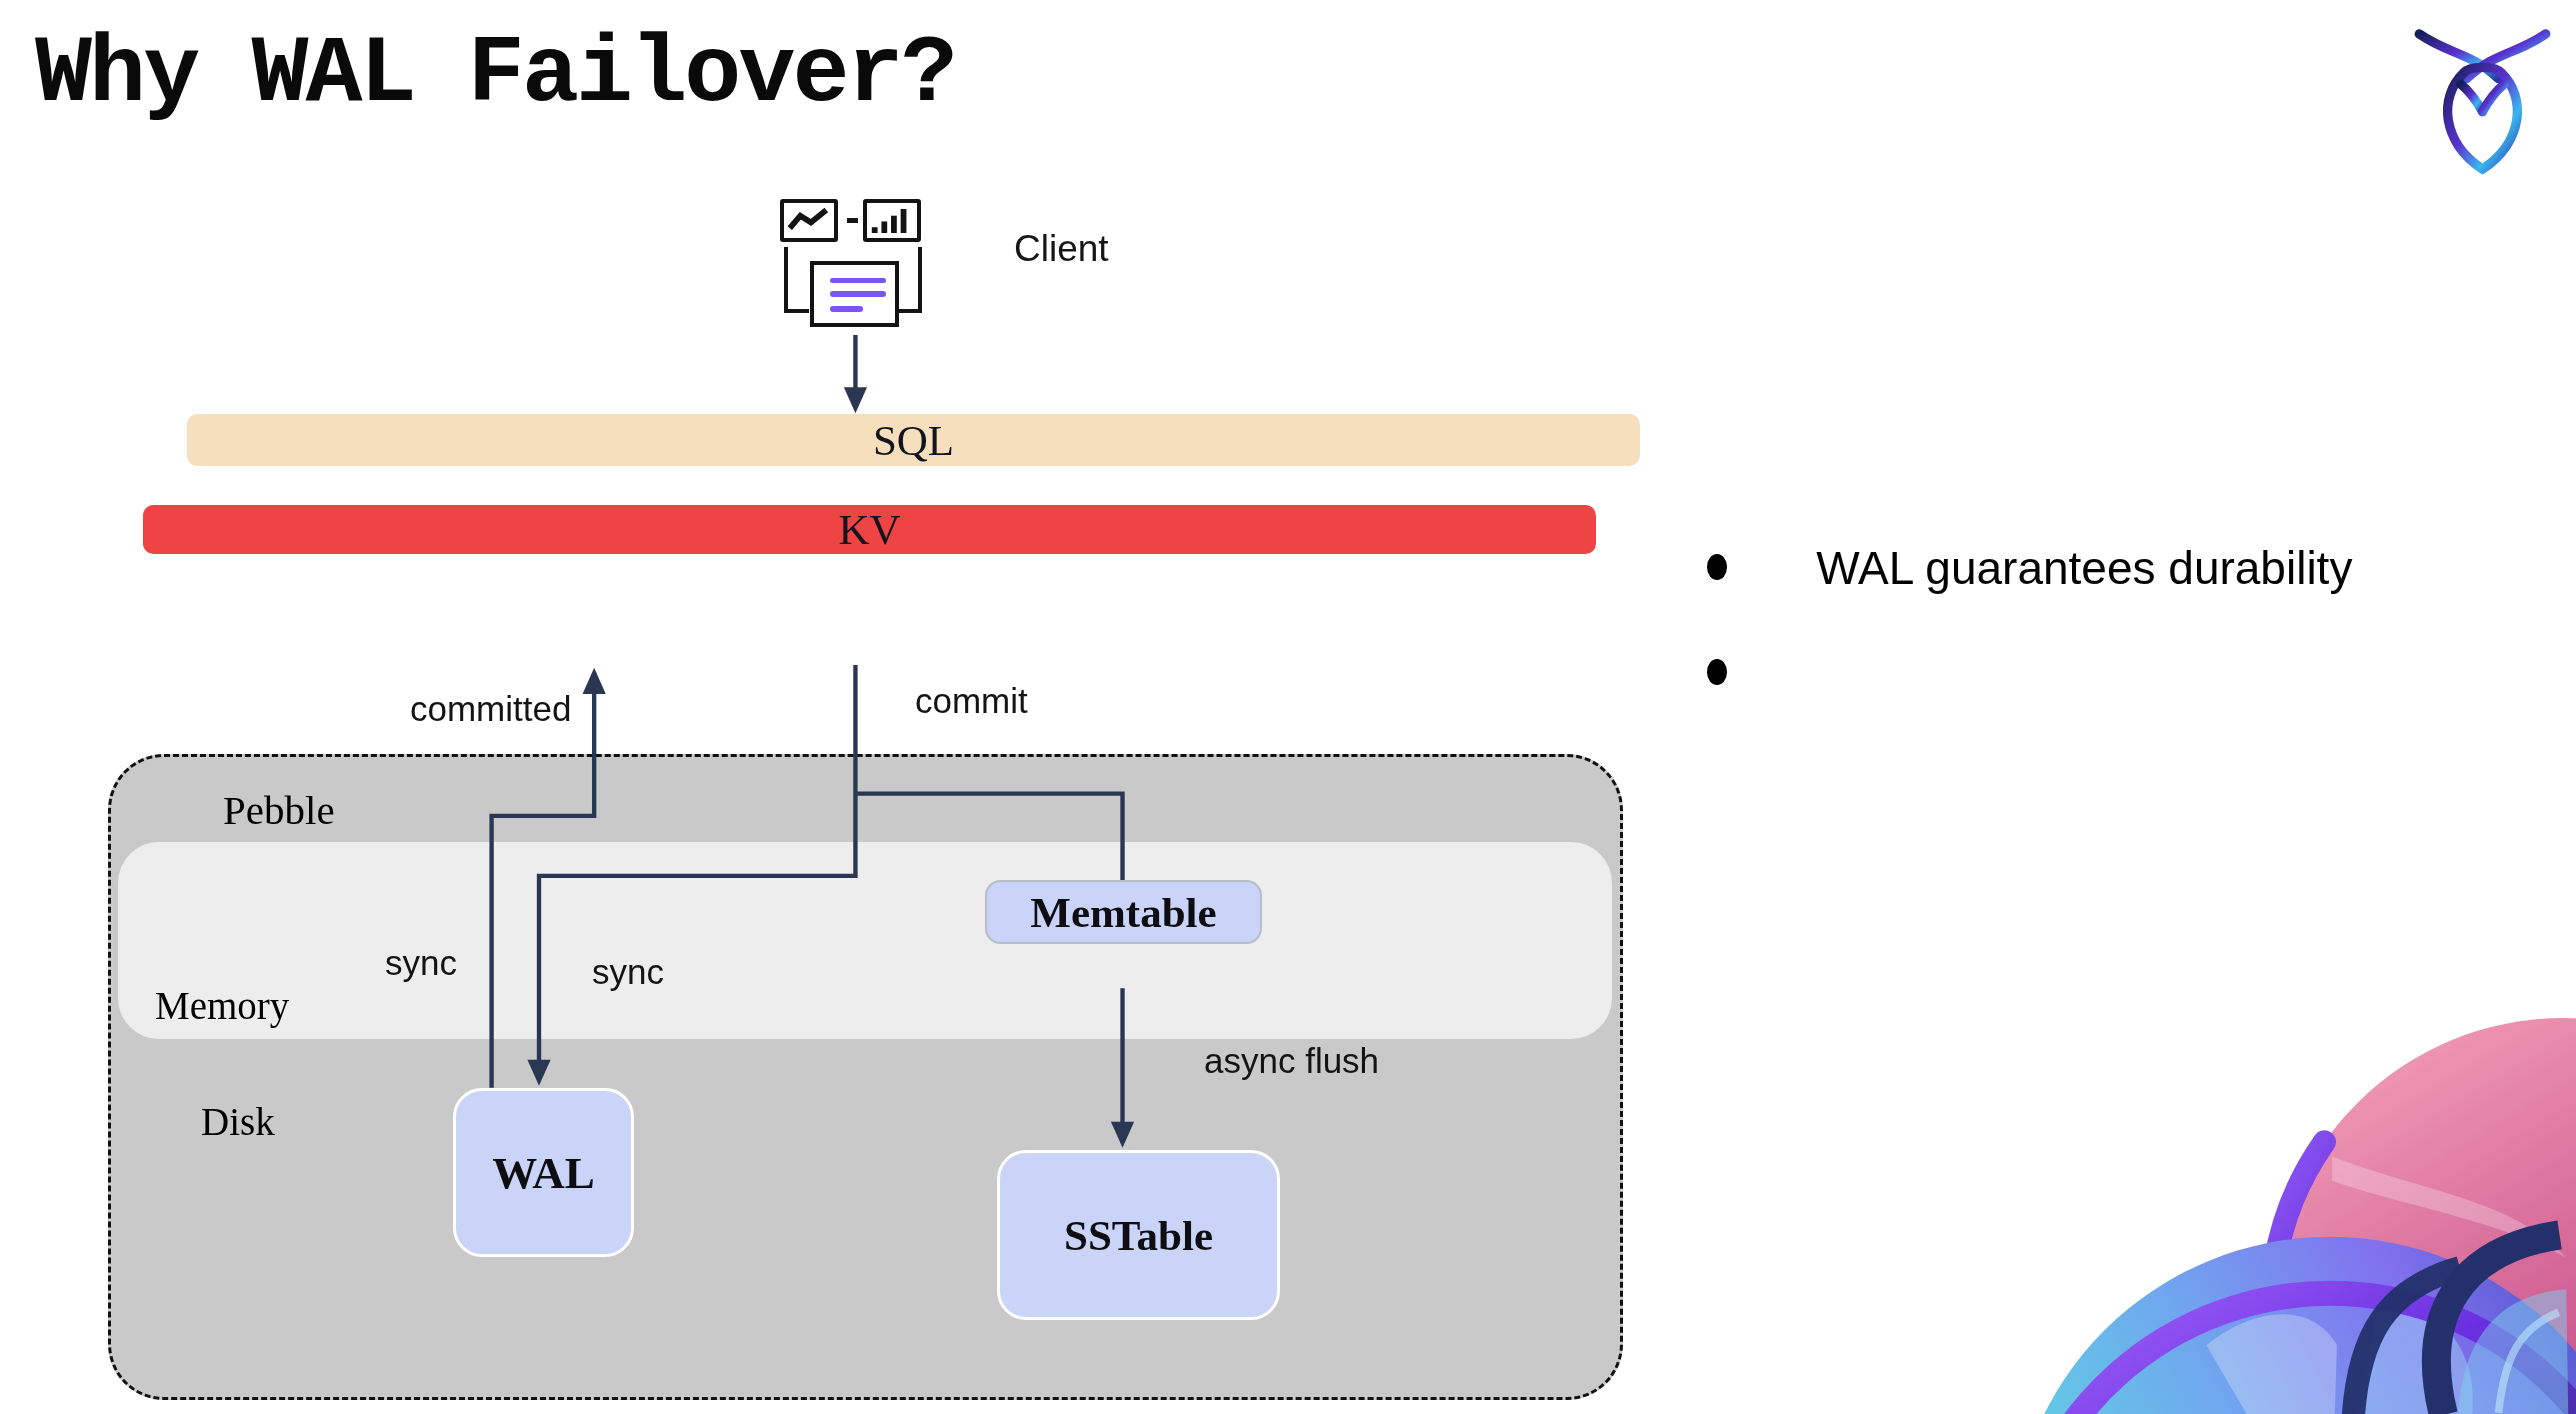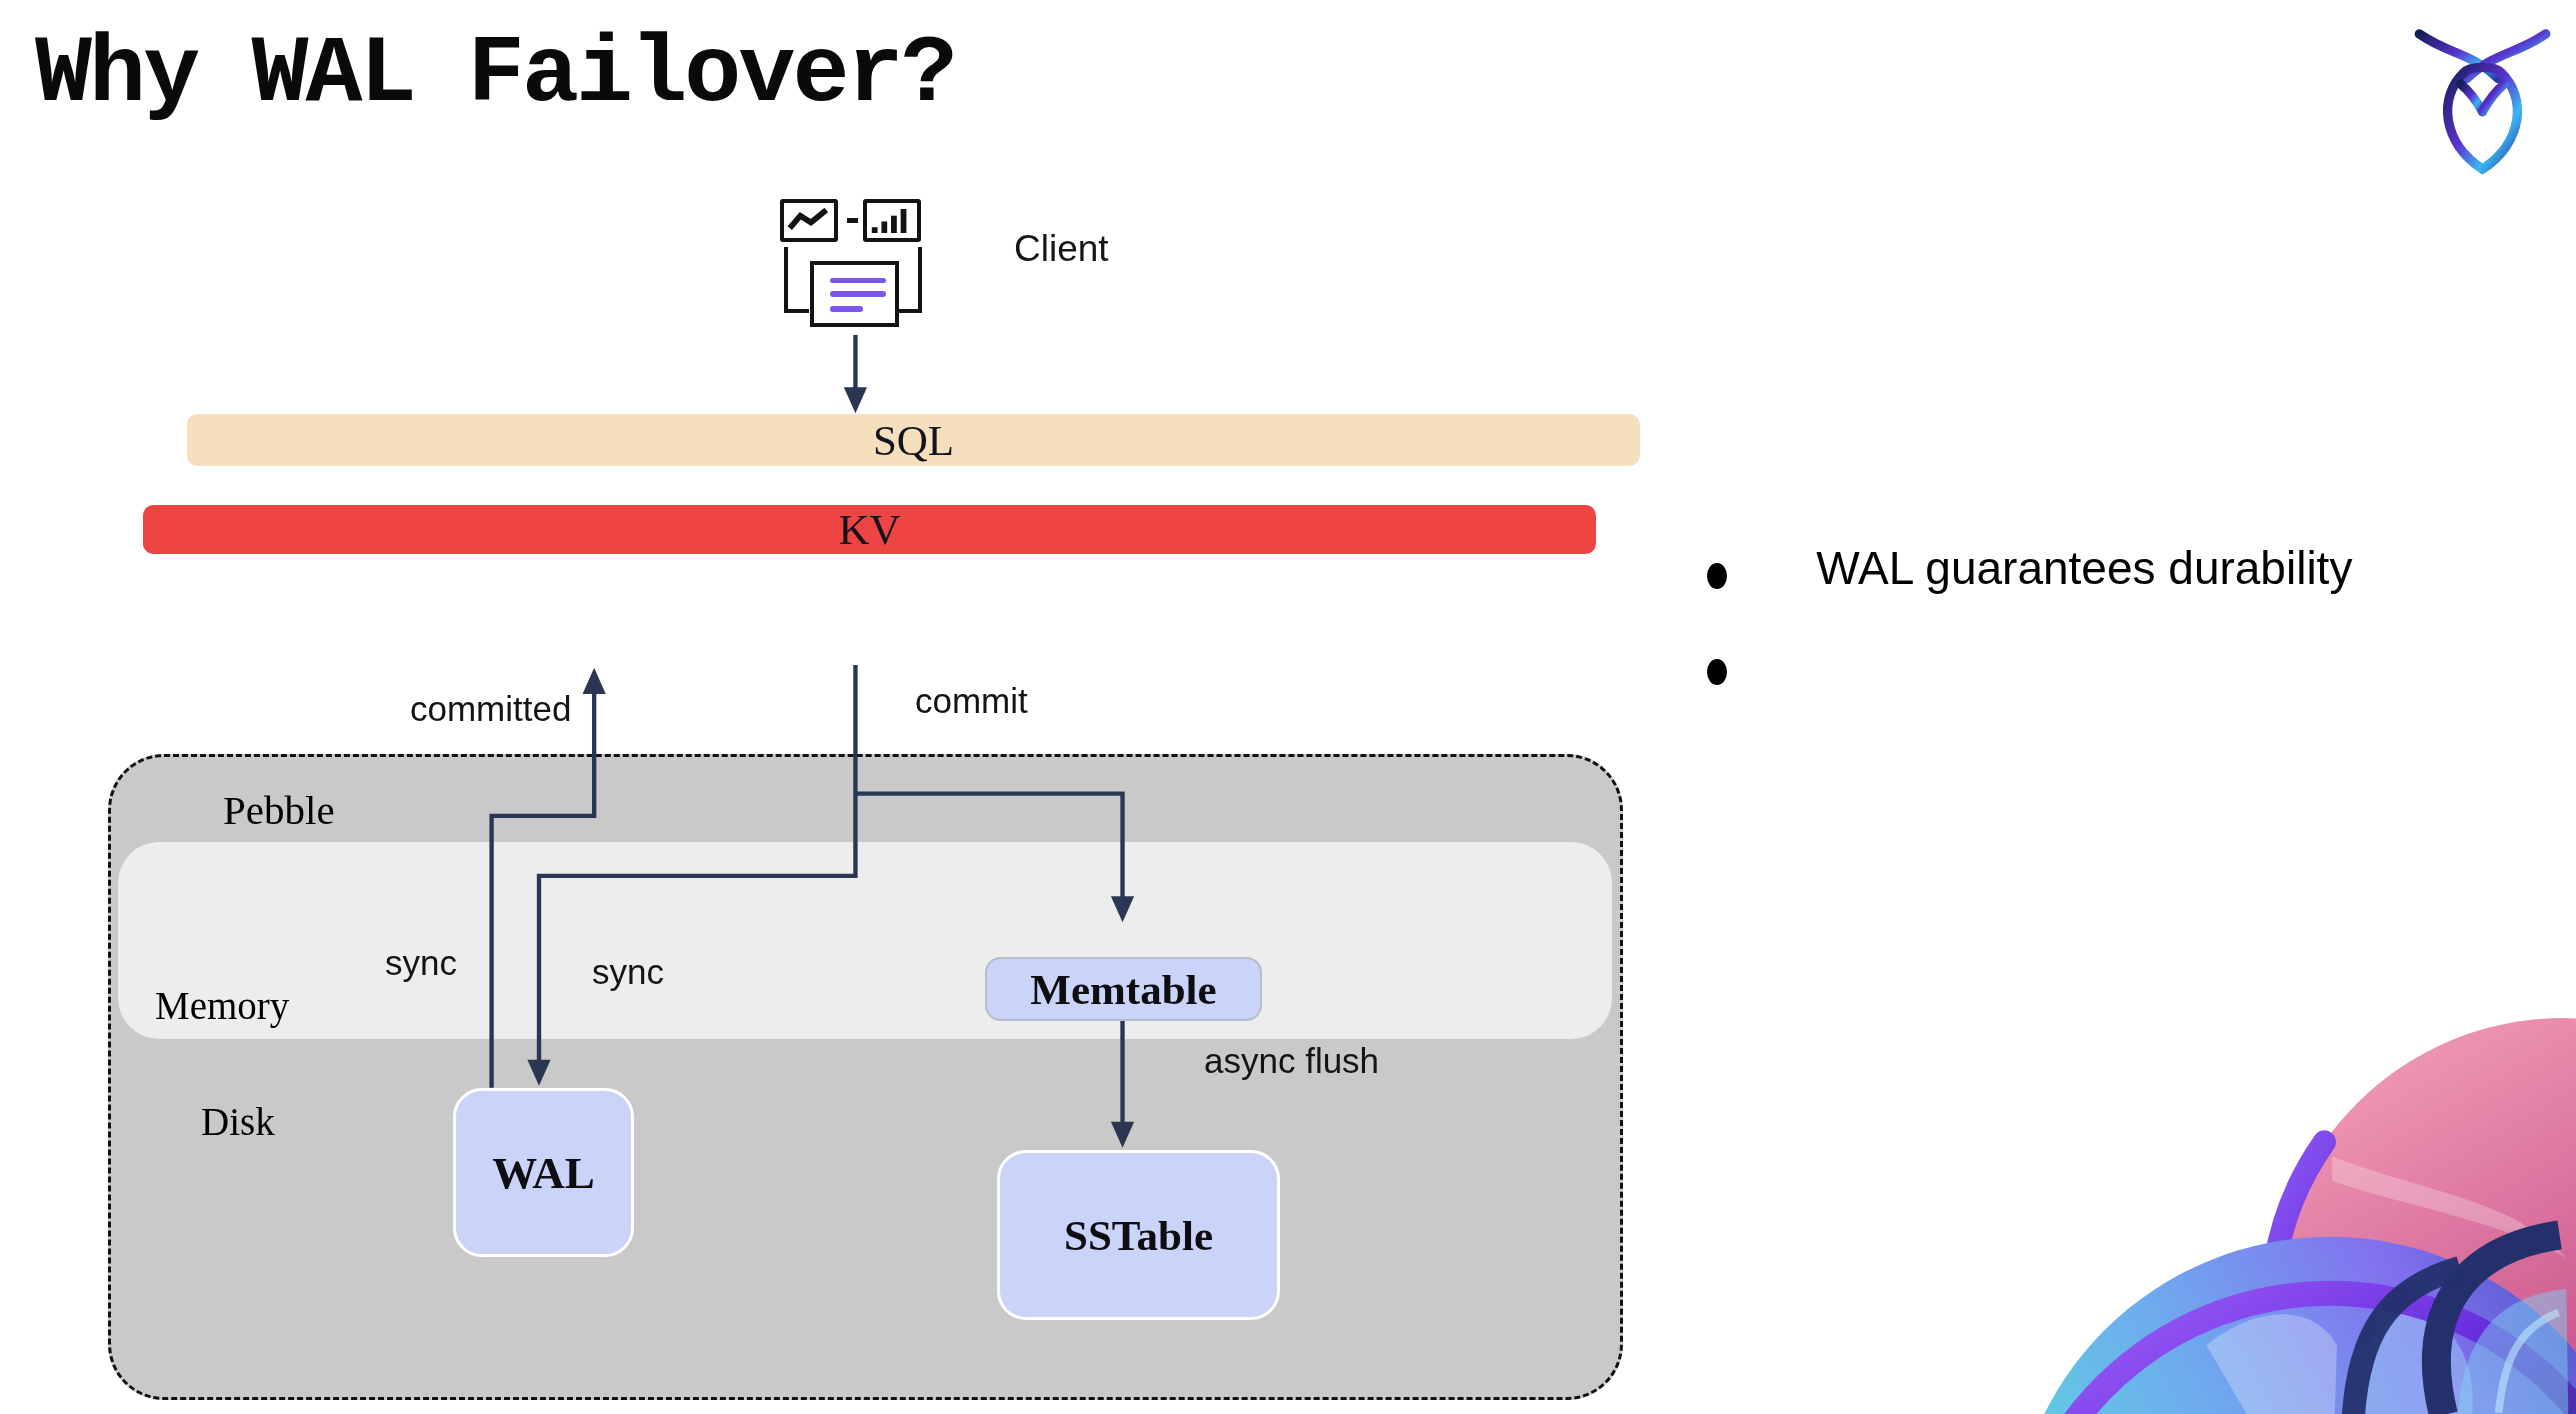--- a/index.html
+++ b/index.html
@@ -56,39 +56,39 @@
   .pebble-label { left:223px; top:786px; font-size:41px; }
   .memory-label { left:155px; top:983px; font-size:39px; }
   .disk-label   { left:201px; top:1099px; font-size:39px; }
 
   
   .node { display:flex; align-items:center; justify-content:center;
     font-family:"Liberation Serif", serif; font-weight:700; color:#0d0d12;
     background:#c9d4f8; box-sizing:border-box; }
   .node-wal { left:453px; top:1088px; width:181px; height:169px;
     border:3.9px solid #ffffff; border-radius:29px; font-size:45px; }
-  .node-memtable { left:985px; top:957px; width:277px; height:64px;
+  .node-memtable { left:985px; top:880px; width:277px; height:64px;
     border:2.9px solid #b7bdc9; border-radius:15.5px; font-size:43px; }
   .node-sstable { left:997px; top:1150px; width:283px; height:170px;
     border:3.9px solid #ffffff; border-radius:29px; font-size:43px; }
 
   
   .edge-label { font-size:35px; color:#141414; }
   .lbl-committed { left:410px;  top:689px; }
   .lbl-commit    { left:915px;  top:681px; }
   .lbl-sync-l    { left:385px;  top:943px; }
   .lbl-sync-r    { left:592px;  top:952px; }
   .lbl-async     { left:1204px; top:1041px; }
 
   
   .connectors { left:0; top:0; width:2576px; height:1415px; pointer-events:none; }
 
   
   .bullets { left:1707px; top:538px; width:803px; list-style:none; margin:0; padding:0; }
-  .bullets li { display:flex; align-items:center; margin-bottom:45px; }
+  .bullets li { display:flex; align-items:flex-start; margin-bottom:45px; }
   .bullet-dot { flex:none; width:20.3px; height:26px; border-radius:50%;
     background:#000; margin:15.5px 0 0 0; }
   .bullet-text { margin-left:89px; width:650px; font-size:46px; line-height:1.32; color:#030303; }
 
   
   .brand-art { left:1916px; top:958px; width:660px; height:457px; }
 </style>
 </head>
 <body>
 

